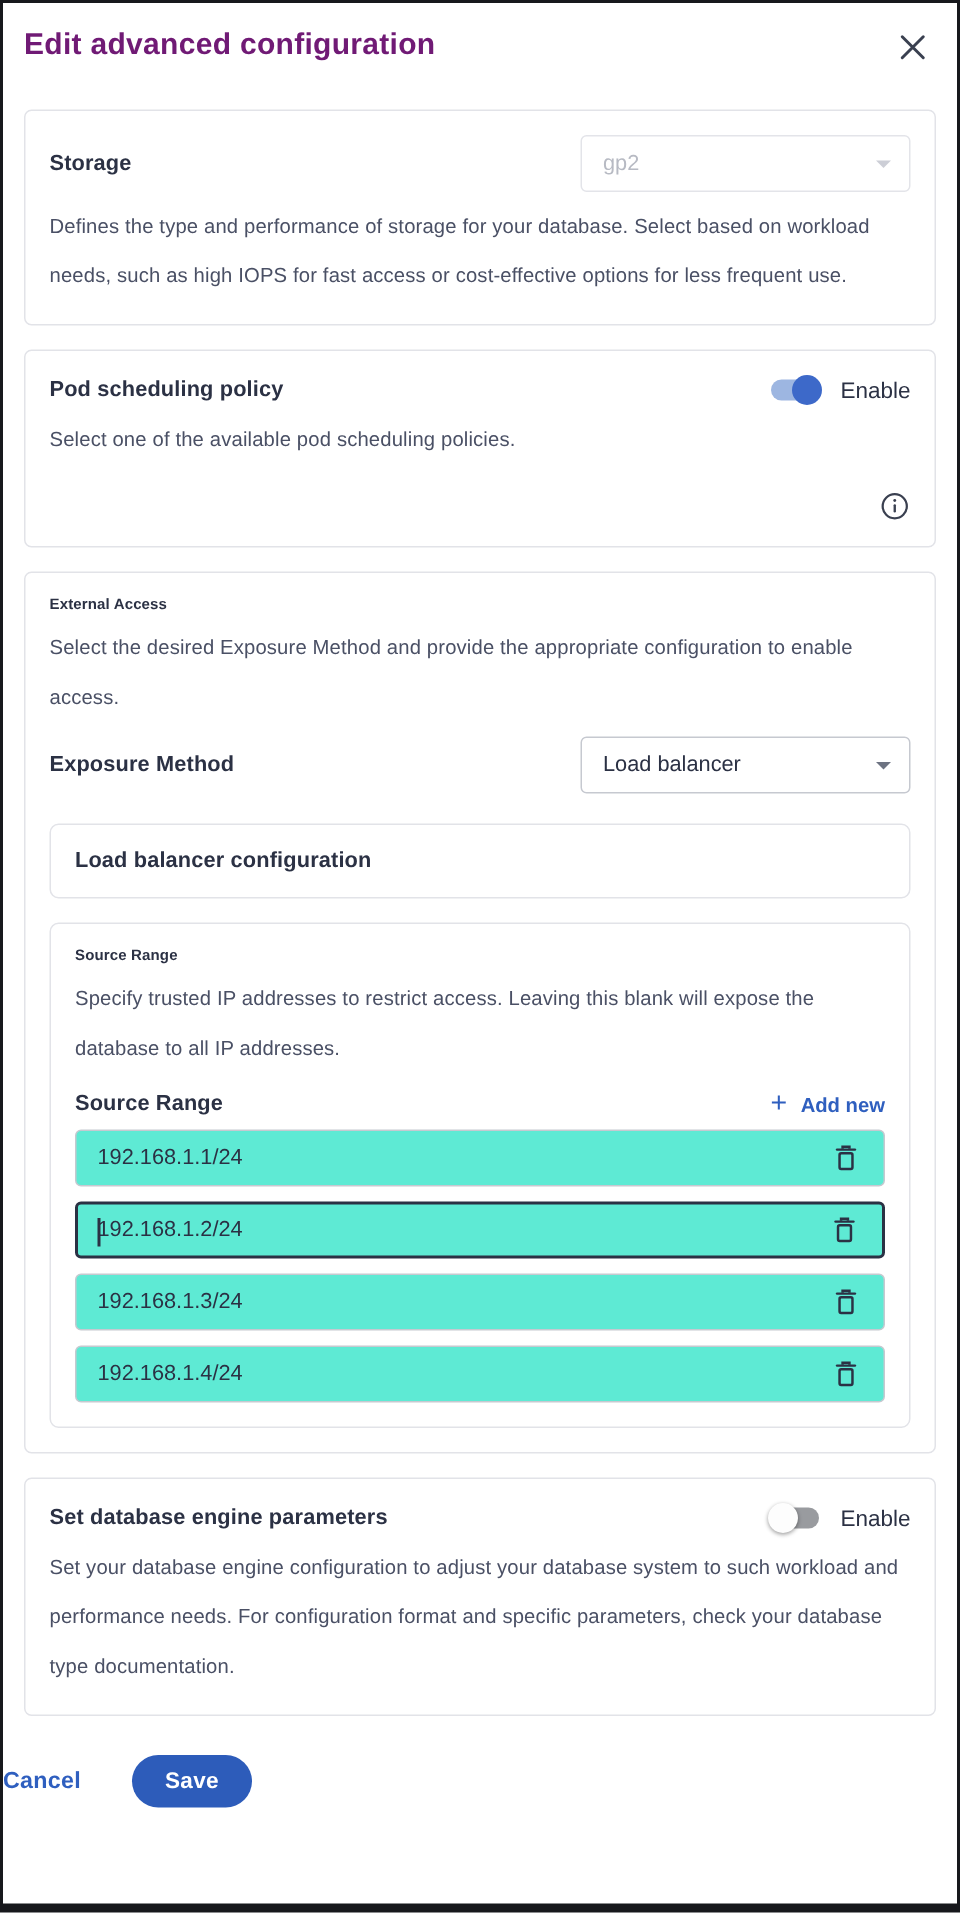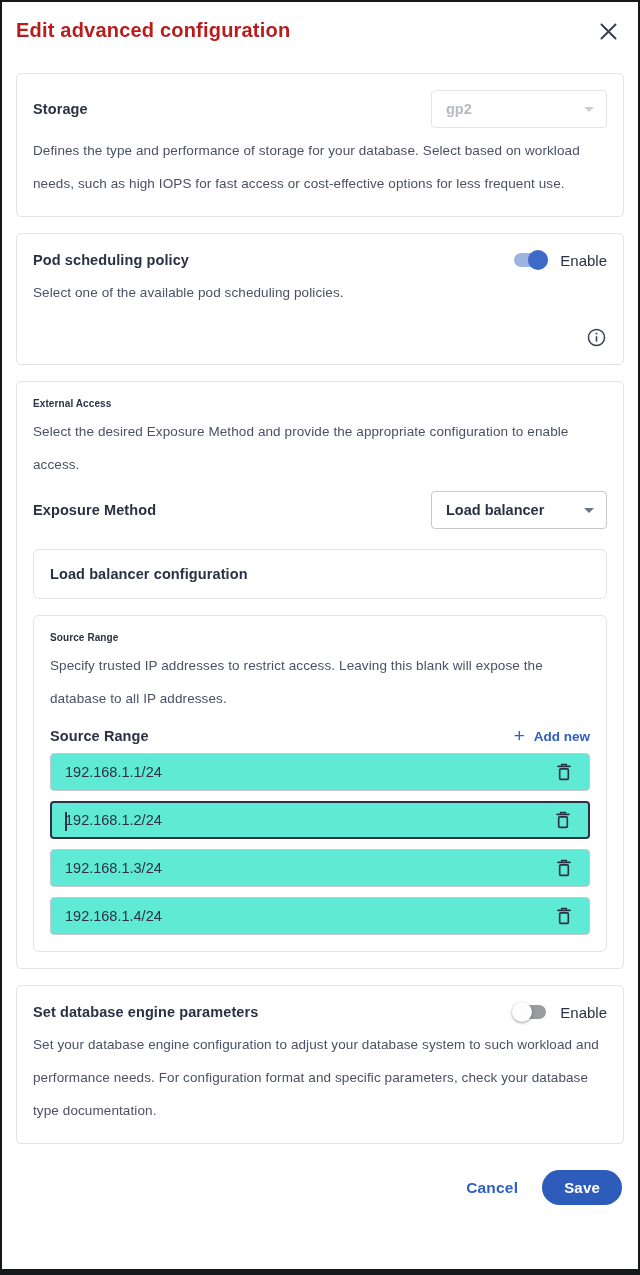--- a/index.html
+++ b/index.html
@@ -11,21 +11,21 @@
     border-bottom-width: 6px;
     overflow: hidden;
     font-family: "Liberation Sans", "DejaVu Sans", sans-serif;
     color: #2b3144;
   }
   .modal-header {
     display: flex; align-items: flex-start; justify-content: space-between;
     padding: 17px 16px 0 14px;
   }
   .modal-title {
-    font-size: 20px; font-weight: 700; color: #b91c1c; letter-spacing: .2px;
+    font-size: 20px; font-weight: 700; color: #701a75; letter-spacing: .2px;
   }
   .close-btn {
     background: none; border: none; cursor: pointer; color: #3a4050;
     width: 28px; height: 28px; display: flex; align-items: center; justify-content: center;
     margin-top: -2px;
   }
   .card {
     margin: 0 14px; border: 1px solid #e2e3e8; border-radius: 5px;
     padding: 16px; background: #fff;
   }
@@ -46,21 +46,21 @@
     display: flex; align-items: center; justify-content: space-between;
     padding: 0 12px 0 14px; background: #fff; cursor: pointer;
     font-size: 14.5px; color: #2b3144;
   }
   .select .caret {
     width: 0; height: 0; border-left: 5px solid transparent; border-right: 5px solid transparent;
     border-top: 5.5px solid #6d7382; margin-left: 10px; flex: 0 0 auto;
   }
   .select.disabled { border-color: #e3e4e9; color: #b7bac3; cursor: default; }
   .select.disabled .caret { border-top-color: #ccced6; }
-  .w200 { width: 176px; font-weight: bold; }
+  .w200 { width: 220px; }
   .w180 { width: 180px; }
   
   .toggle-wrap { display: flex; align-items: center; gap: 13px; }
   .toggle-label { font-size: 15px; color: #2b3144; }
   .switch { position: relative; width: 34px; height: 20px; display: inline-block; cursor: pointer; flex: 0 0 auto; }
   .switch .track { position: absolute; left: 1px; top: 3px; width: 32px; height: 14px; border-radius: 7px; }
   .switch .thumb { position: absolute; top: 0; width: 20px; height: 20px; border-radius: 50%; }
   .switch.on .track { background: #9db6e1; }
   .switch.on .thumb { right: -1px; background: #3d69c9; }
   .switch.off .track { background: #999b9f; }
@@ -88,21 +88,21 @@
     width: 34px; height: 34px; display: flex; align-items: center; justify-content: center; flex: 0 0 auto;
   }
   
   .add-new {
     display: flex; align-items: center; gap: 9px; color: #2f5fbf; cursor: pointer;
     font-size: 13.5px; font-weight: 700; background: none; border: none; font-family: inherit;
   }
   .plus-glyph { font-size: 19px; font-weight: 400; line-height: 1; margin-top: -1px; }
   
   .modal-footer {
-    display: flex; align-items: center; justify-content: flex-end; gap: 24px;
+    display: flex; align-items: center; justify-content: flex-start; gap: 34px;
     padding: 26px 16px 0 0;
   }
   .btn-cancel {
     background: none; border: none; color: #2f5fbf; font-size: 15.5px; font-weight: 700;
     cursor: pointer; font-family: inherit; letter-spacing: .2px;
   }
   .btn-save {
     background: #2d5cba; color: #ffffff; border: none; border-radius: 18px;
     padding: 9px 22px; font-size: 15px; font-weight: 700; cursor: pointer; font-family: inherit;
     letter-spacing: .2px;

